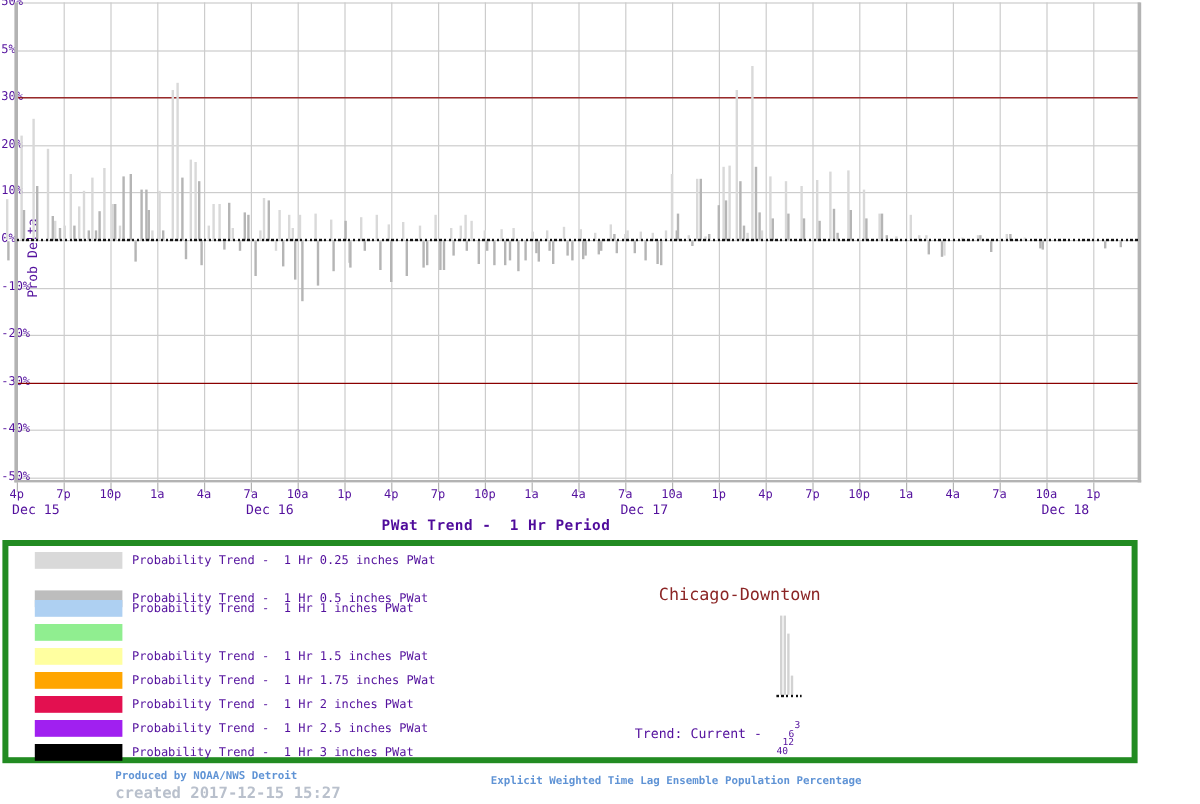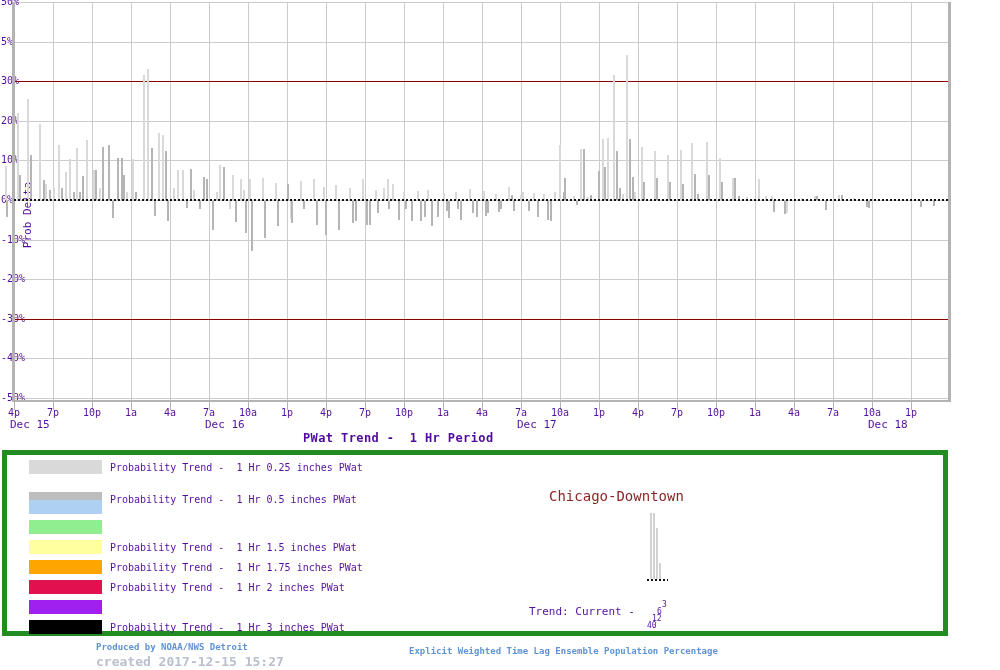--- a/index.html
+++ b/index.html
@@ -20,21 +20,21 @@
   .bar.s1{background:#b5b5b5;}
   .ylab{position:absolute;left:1px;font-size:10px;color:#53109d;line-height:10px;white-space:pre;}
   .xlab{position:absolute;font-size:10px;color:#53109d;line-height:11px;text-align:center;width:30px;}
   .xdate{position:absolute;font-size:11px;color:#53109d;line-height:11px;white-space:pre;}
   .tickstub{position:absolute;width:1px;height:8px;top:402px;background:#b3b3b3;}
   #y-axis-title{
     position:absolute;left:-22px;top:209px;width:100px;height:12px;
     transform:rotate(-90deg);font-size:11px;color:#53109d;text-align:center;line-height:12px;
   }
   #chart-title{
-    position:absolute;left:303px;top:431px;font-size:12px;font-weight:bold;
+    position:absolute;left:318px;top:431px;font-size:12px;font-weight:bold;
     color:#4f0b9b;letter-spacing:0.4px;white-space:pre;
   }
   
   #legend-box{
     position:absolute;left:2px;top:450px;width:946px;height:186px;
     border:5px solid #228b22;box-sizing:border-box;background:#ffffff;
   }
   .lgrow{position:absolute;left:0;height:14px;}
   .lgswatch{position:absolute;left:22px;width:73px;height:14px;}
   .lglabel{position:absolute;left:103px;top:1px;font-size:10px;color:#53109d;line-height:13px;white-space:pre;}
@@ -356,38 +356,40 @@
         <div class="lgrow" style="top: 5px; width: 400px;">
           <div class="lgswatch" style="background: rgb(217, 217, 217);"></div>
           <div class="lglabel">Probability Trend -  1 Hr 0.25 inches PWat</div>
         </div>
         <div class="lgrow" style="top: 25px; width: 400px; margin-top: 12px;">
           <div class="lgswatch" style="background: rgb(189, 189, 189);"></div>
           <div class="lglabel">Probability Trend -  1 Hr 0.5 inches PWat</div>
         </div>
         <div class="lgrow" style="top: 45px; width: 400px;">
           <div class="lgswatch" style="background: rgb(174, 208, 242);"></div>
+          <div class="lglabel">Probability Trend -  1 Hr 1 inches PWat</div>
         </div>
         <div class="lgrow" style="top: 65px; width: 400px;">
           <div class="lgswatch" style="background: rgb(144, 238, 144);"></div>
         </div>
         <div class="lgrow" style="top: 85px; width: 400px;">
           <div class="lgswatch" style="background: rgb(255, 255, 160);"></div>
           <div class="lglabel">Probability Trend -  1 Hr 1.5 inches PWat</div>
         </div>
         <div class="lgrow" style="top: 105px; width: 400px;">
           <div class="lgswatch" style="background: rgb(255, 165, 0);"></div>
           <div class="lglabel">Probability Trend -  1 Hr 1.75 inches PWat</div>
         </div>
         <div class="lgrow" style="top: 125px; width: 400px;">
           <div class="lgswatch" style="background: rgb(227, 16, 80);"></div>
           <div class="lglabel">Probability Trend -  1 Hr 2 inches PWat</div>
         </div>
         <div class="lgrow" style="top: 145px; width: 400px;">
           <div class="lgswatch" style="background: rgb(160, 32, 240);"></div>
+          <div class="lglabel">Probability Trend -  1 Hr 2.5 inches PWat</div>
         </div>
         <div class="lgrow" style="top: 165px; width: 400px;">
           <div class="lgswatch" style="background: rgb(0, 0, 0);"></div>
           <div class="lglabel">Probability Trend -  1 Hr 3 inches PWat</div>
         </div>
       </div>
     <div id="station-name">Chicago-Downtown</div>
     <div id="mini-chart">
         <div class="minibar" style="left: 643px; top: 58px; height: 66px;"></div>
         <div class="minibar" style="left: 646px; top: 58px; height: 66px;"></div>

